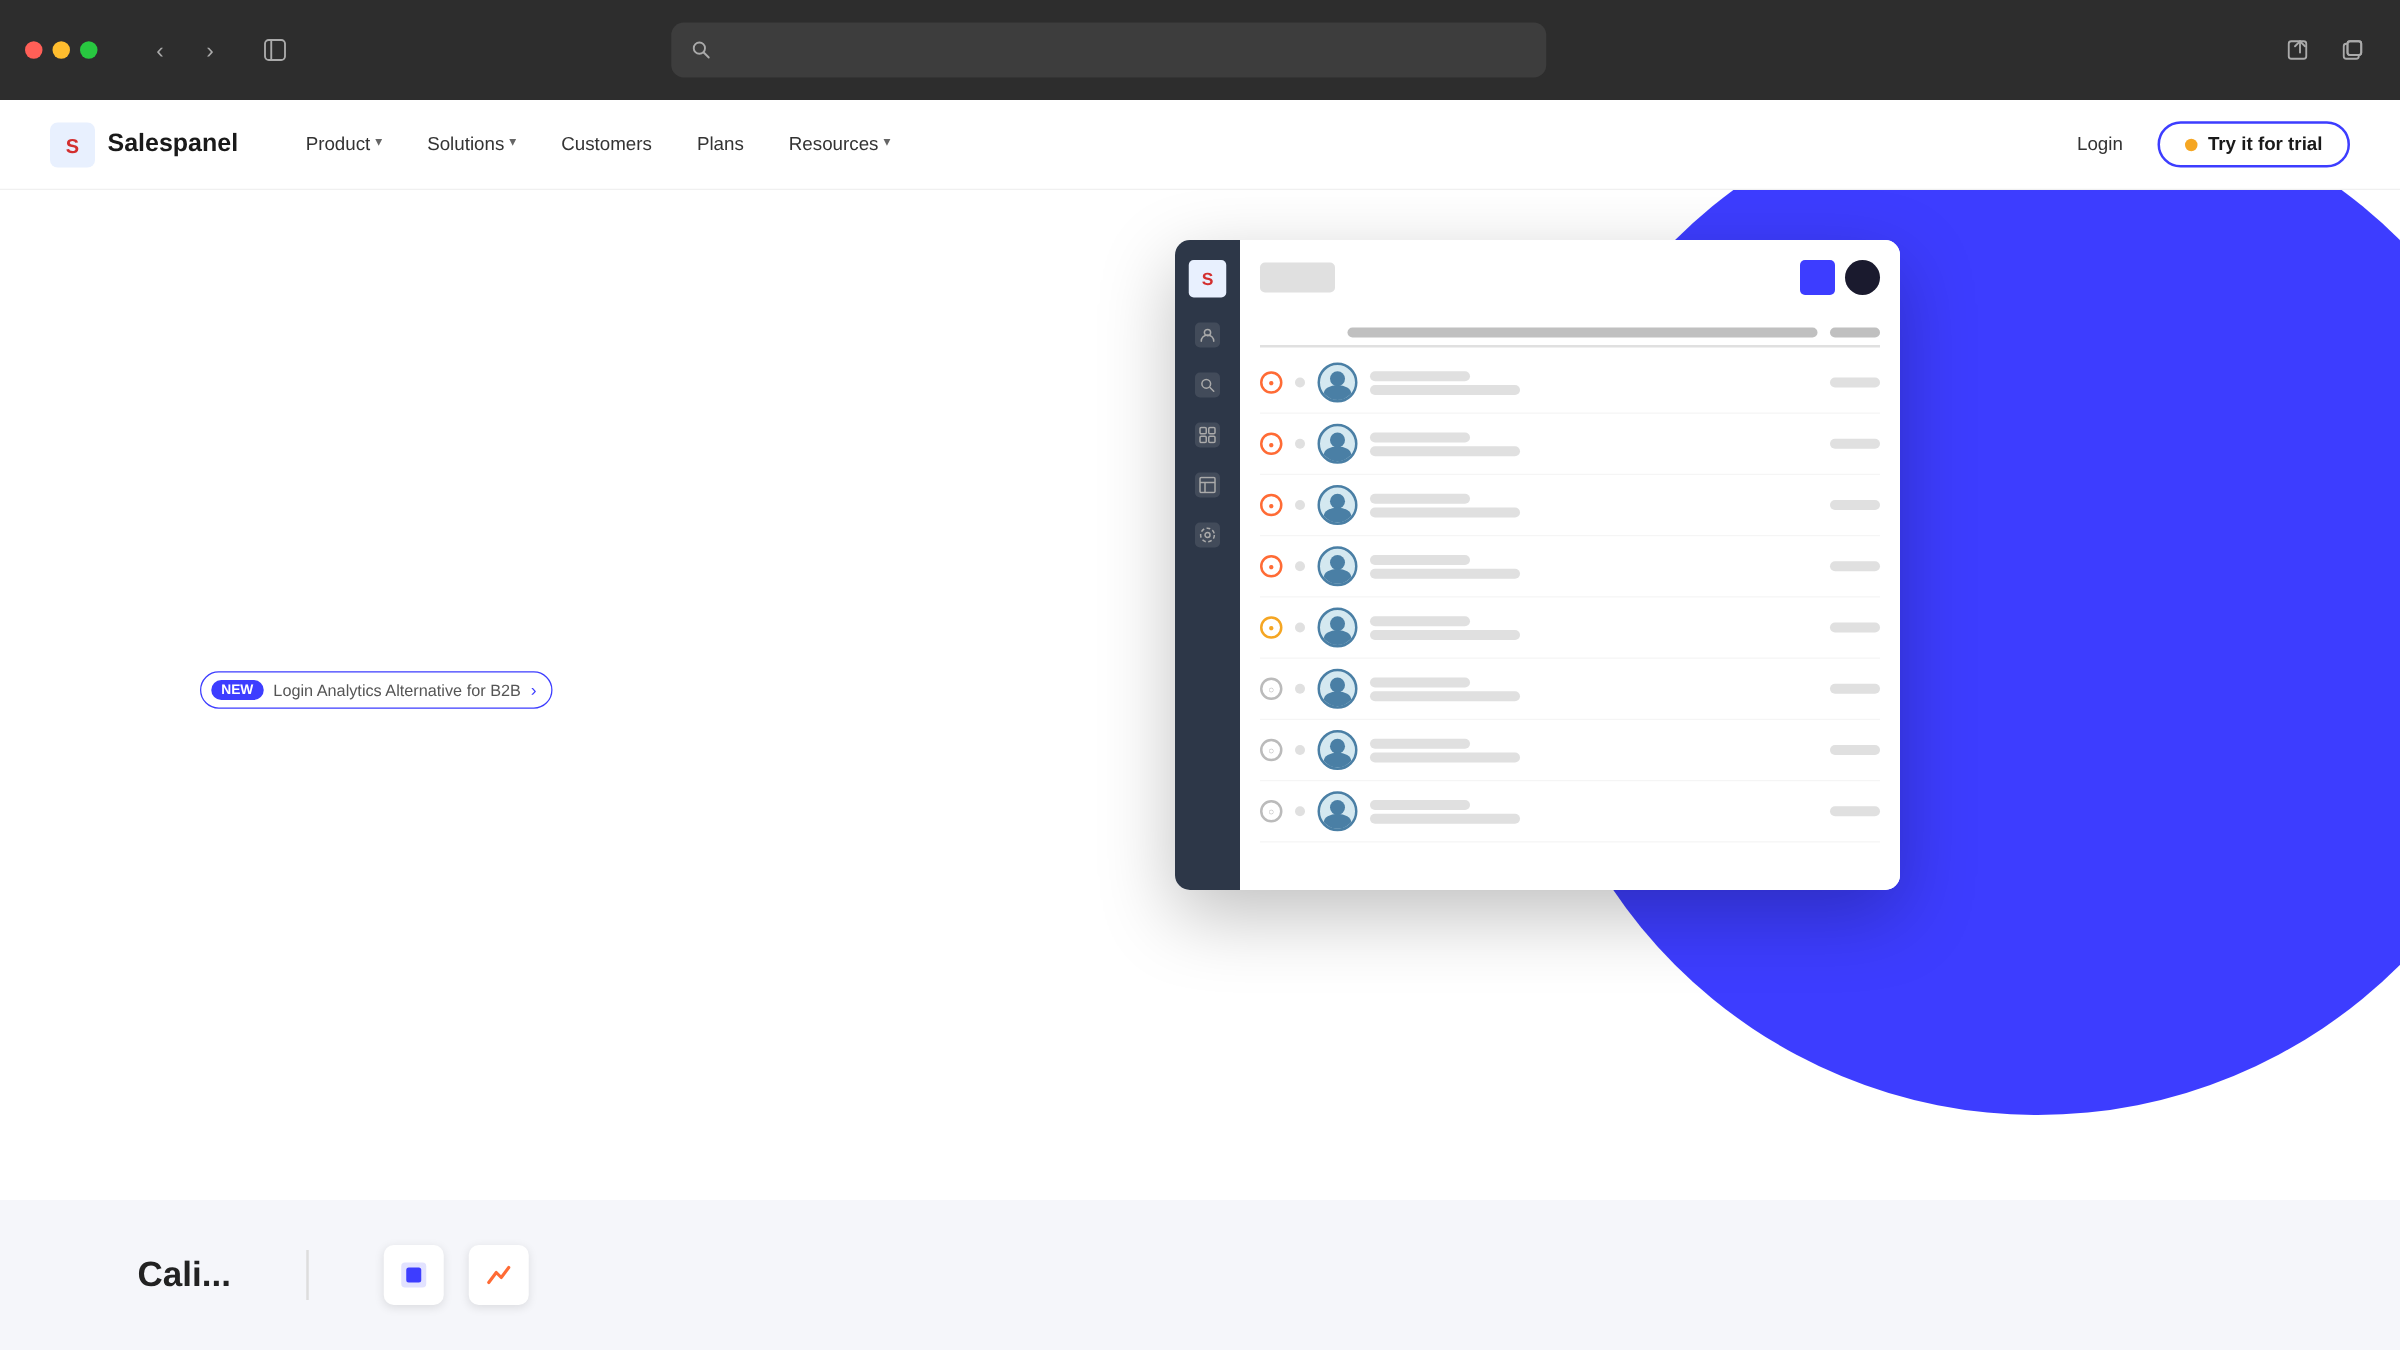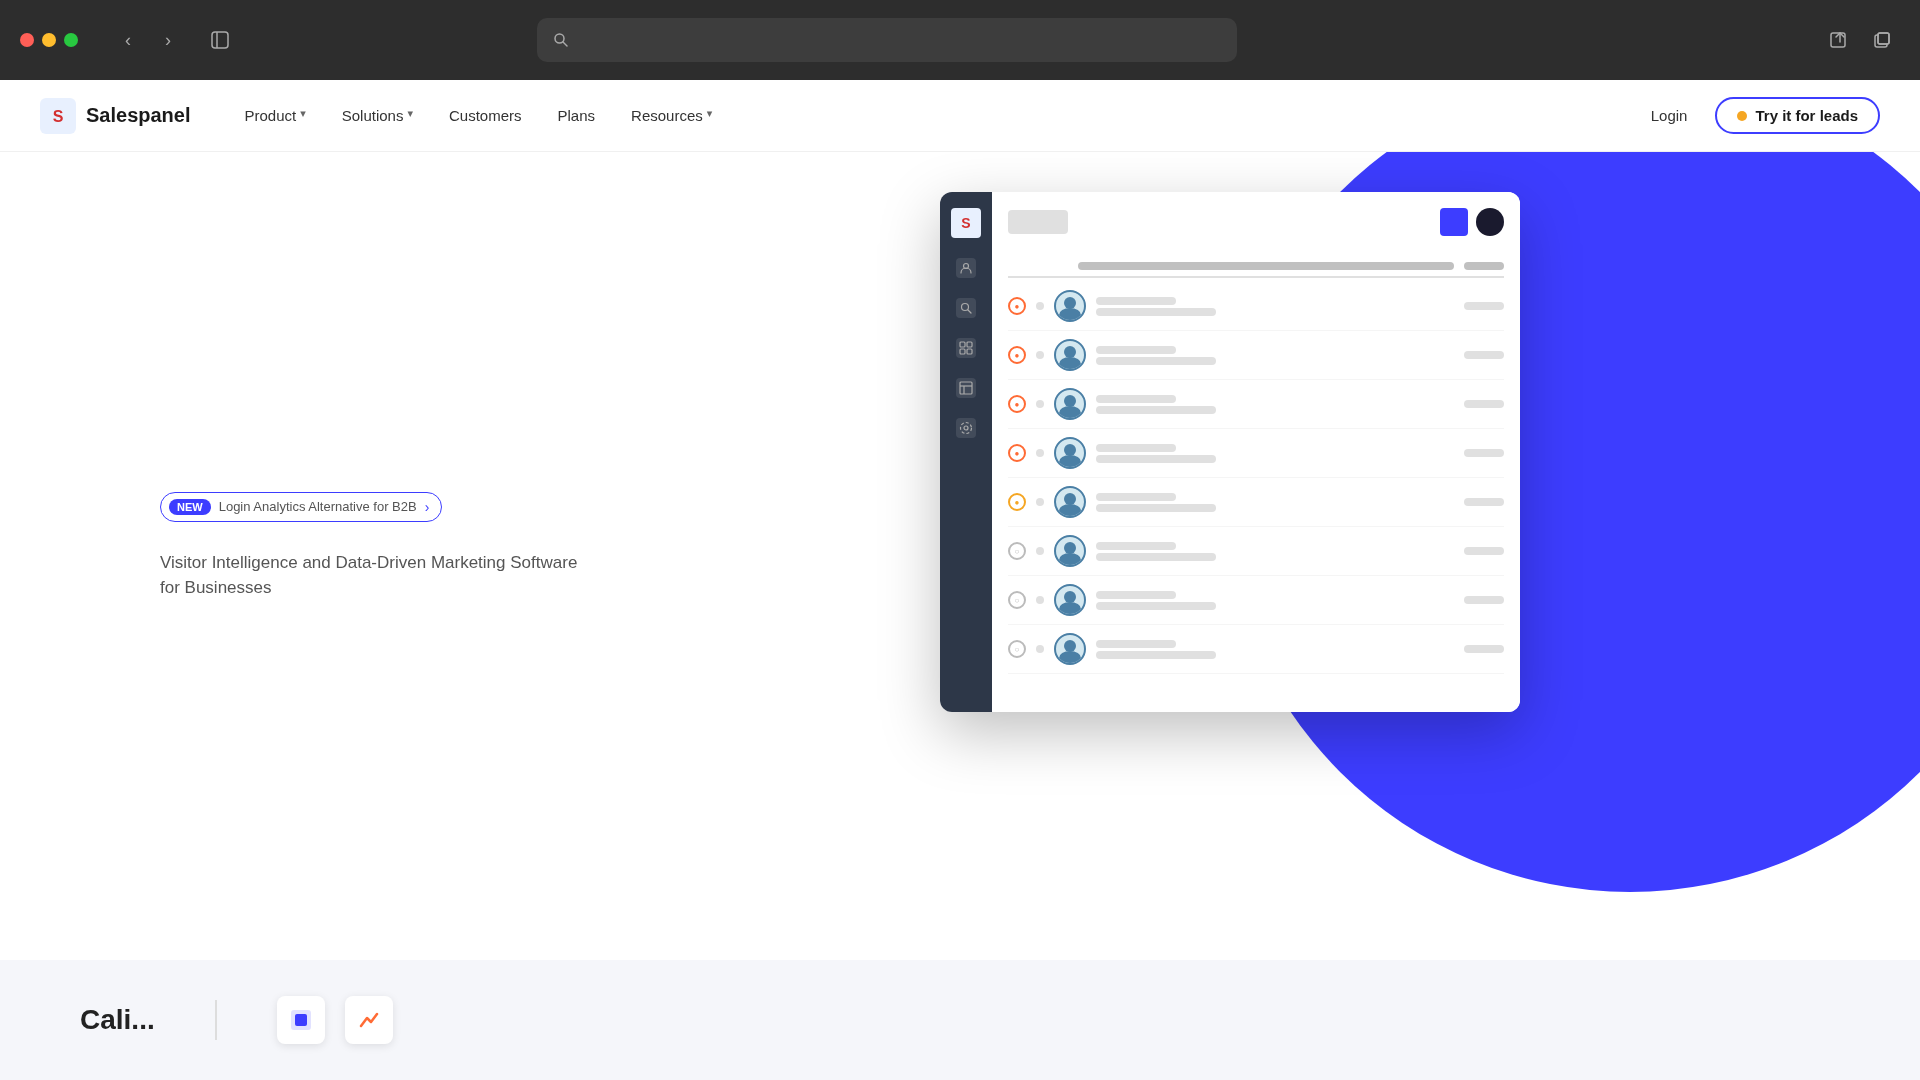--- a/index.html
+++ b/index.html
@@ -337,21 +337,21 @@
     .mockup-line-medium { width: 120px; }
     .mockup-value { width: 40px; height: 8px; background: #e0e0e0; border-radius: 4px; flex-shrink: 0; }
     .mockup-dot { width: 8px; height: 8px; border-radius: 50%; background: #e0e0e0; flex-shrink: 0; }
 
     
     .bottom-section {
       height: 120px;
       background: #f5f6fa;
       display: flex;
       align-items: center;
-      padding: 0 80px;
+      padding: 0 110px;
       gap: 60px;
     }
     .bottom-feature {
       display: flex;
       flex-direction: column;
       gap: 6px;
     }
     .bottom-feature-title {
       font-size: 22px;
       font-weight: 800;
@@ -451,33 +451,32 @@
       </div>
       <div class="nav-item">
         <span>Resources</span>
         <span class="nav-chevron">▾</span>
       </div>
     </div>
     <div class="nav-actions">
       <button class="login-btn">Login</button>
       <button class="try-btn">
         <span class="try-btn-dot"></span>
-        <span>Try it for leads</span>
+        <span>Try it for trial</span>
       </button>
     </div>
   </nav>
 
   <div class="hero">
     <div class="hero-left">
       <div class="new-badge">
         <span class="new-tag">NEW</span>
         <span class="badge-text">Login Analytics Alternative for B2B</span>
         <span class="badge-arrow">›</span>
       </div>
-      <p class="hero-subtitle">Visitor Intelligence and Data-Driven Marketing Software for Businesses</p>
     </div>
 
     <div class="hero-right">
 
       <div class="blue-circle"></div>
 
       <div class="app-mockup">
 
         <div class="mockup-sidebar">
           <div class="mockup-logo">S</div>

